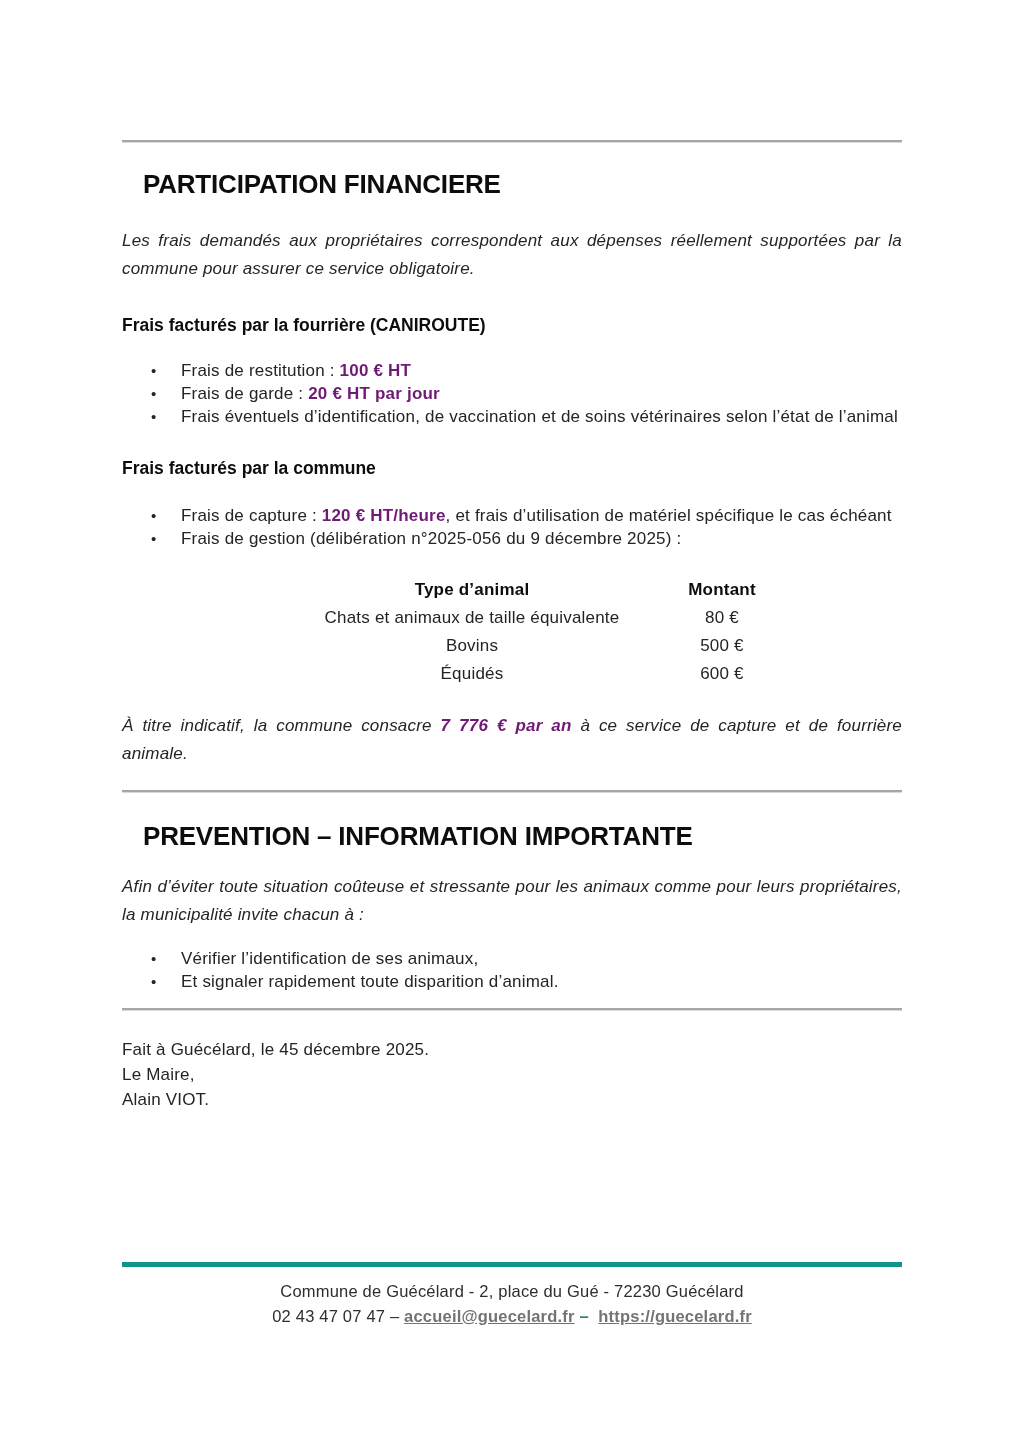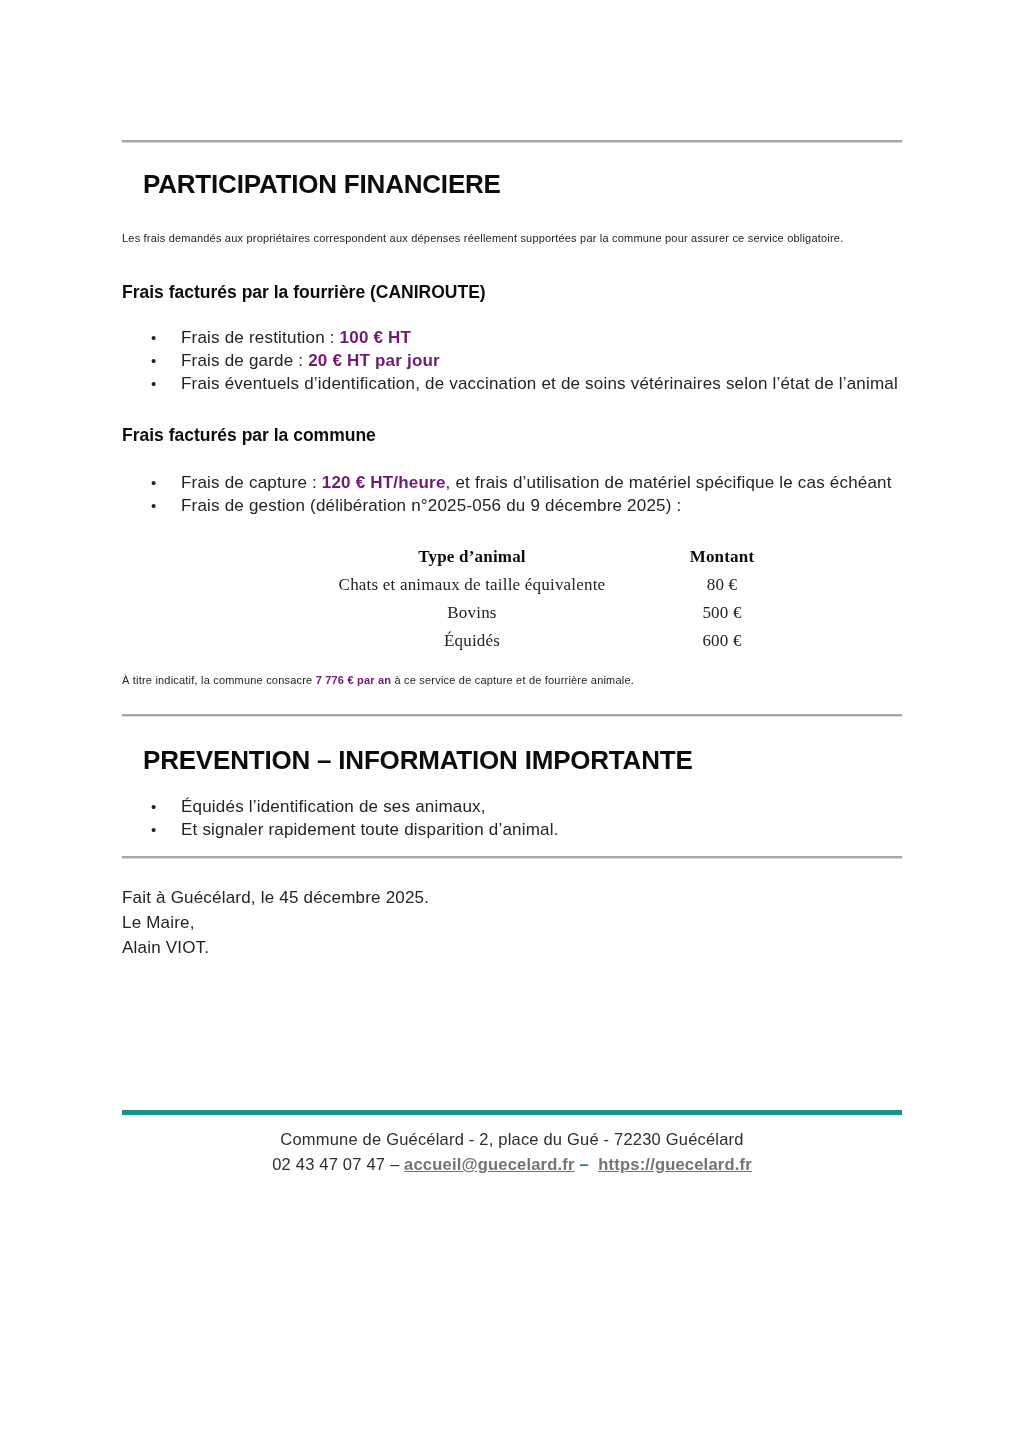--- a/index.html
+++ b/index.html
@@ -25,53 +25,53 @@
   h1 {
     font-size: 26px; font-weight: 700; color: #0d0d0d;
     letter-spacing: -0.2px; line-height: 34px; margin-left: 21px;
   }
   h1.first { margin-top: 24px; }
   h1.second { margin-top: 26px; }
   h2 {
     font-size: 17.5px; font-weight: 700; color: #0d0d0d;
     line-height: 24px;
   }
-  p { font-size: 11px; line-height: 23px; letter-spacing: 0.2px; }
+  p { font-size: 17px; line-height: 28px; letter-spacing: 0.2px; font-style: italic; }
   .just { text-align: justify; }
   .intro1 { margin-top: 26px; }
   .sub1 { margin-top: 30px; }
   .sub2 { margin-top: 28px; }
   ul { list-style: none; padding-left: 59px; text-align: justify; }
   ul.b1 { margin-top: 22px; }
   ul.b2 { margin-top: 24px; }
   ul.b3 { margin-top: 18px; }
   li {
     position: relative;
     font-size: 17px; line-height: 23px; letter-spacing: 0.2px;
   }
   li::before {
     content: "\2022";
     position: absolute; left: -30px; top: 0;
     font-size: 15px; line-height: 23px; color: #242424;
   }
   strong, .bold { font-weight: 700; color: #701a75; }
   table {
     border-collapse: collapse; table-layout: fixed;
-    margin-left: 170px; margin-top: 26px; font-family: Liberation Serif, serif;
+    margin-left: 170px; margin-top: 26px;
   }
   col.c1 { width: 360px; }
   col.c2 { width: 140px; }
   th, td {
     font-size: 17px; font-weight: 400; letter-spacing: 0.2px;
     height: 28px; vertical-align: middle; text-align: center;
     white-space: nowrap; overflow: visible;
   }
   th { font-weight: 700; color: #0d0d0d; }
   th.center { text-align: center; }
-  .outro { margin-top: 14px; }
+  .outro { margin-top: 24px; }
   .intro2 { margin-top: 20px; }
   .signature { margin-top: 26px; }
   .signature div { font-size: 17px; line-height: 25px; letter-spacing: 0.2px; }
   .footer { margin-top: 12px; text-align: center; }
   .footer div { font-size: 16.5px; line-height: 25px; letter-spacing: 0.2px; color: #2e2e2e; }
   .sep { white-space: pre; }
   .teal-sep { color: #2c7a7a; font-weight: 700; white-space: pre; }
   a.link {
     color: #737373; font-weight: 700;
     text-decoration: underline; cursor: pointer;
@@ -130,23 +130,24 @@
         </tr>
       </tbody>
     </table>
 
     <p class="just outro"><span>À titre indicatif, la commune consacre </span><strong>7 776 € par an</strong><span> à ce service de capture et de fourrière animale.</span></p>
 
     <div class="rule gray mid"></div>
 
     <h1 class="second">PREVENTION – INFORMATION IMPORTANTE</h1>
 
+    <p class="just intro2">Afin d’éviter toute situation coûteuse et stressante pour les animaux comme pour leurs propriétaires, la municipalité invite chacun à :</p>
 
     <ul class="b3">
-      <li><span>Équidés l’identification de ses animaux,</span></li>
+      <li><span>Vérifier l’identification de ses animaux,</span></li>
       <li><span>Et signaler rapidement toute disparition d’animal.</span></li>
     </ul>
 
     <div class="rule gray low"></div>
 
     <div class="signature">
       <div>Fait à Guécélard, le 45 décembre 2025.</div>
       <div>Le Maire,</div>
       <div>Alain VIOT.</div>
     </div>

